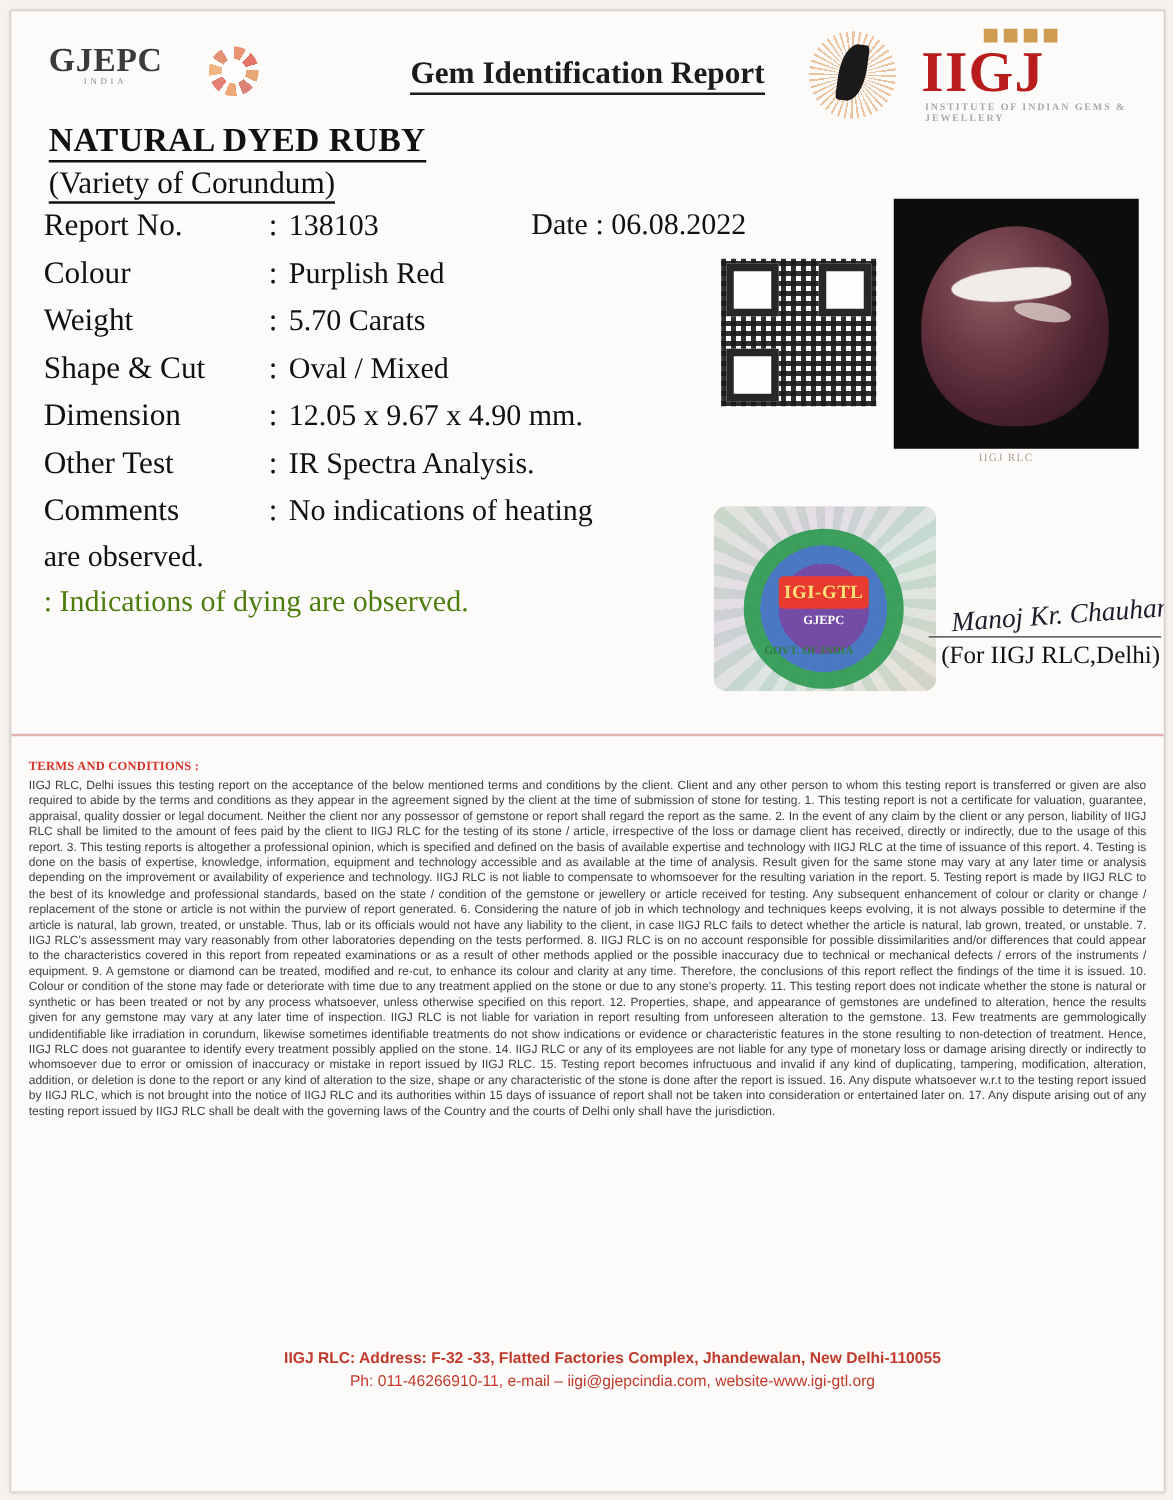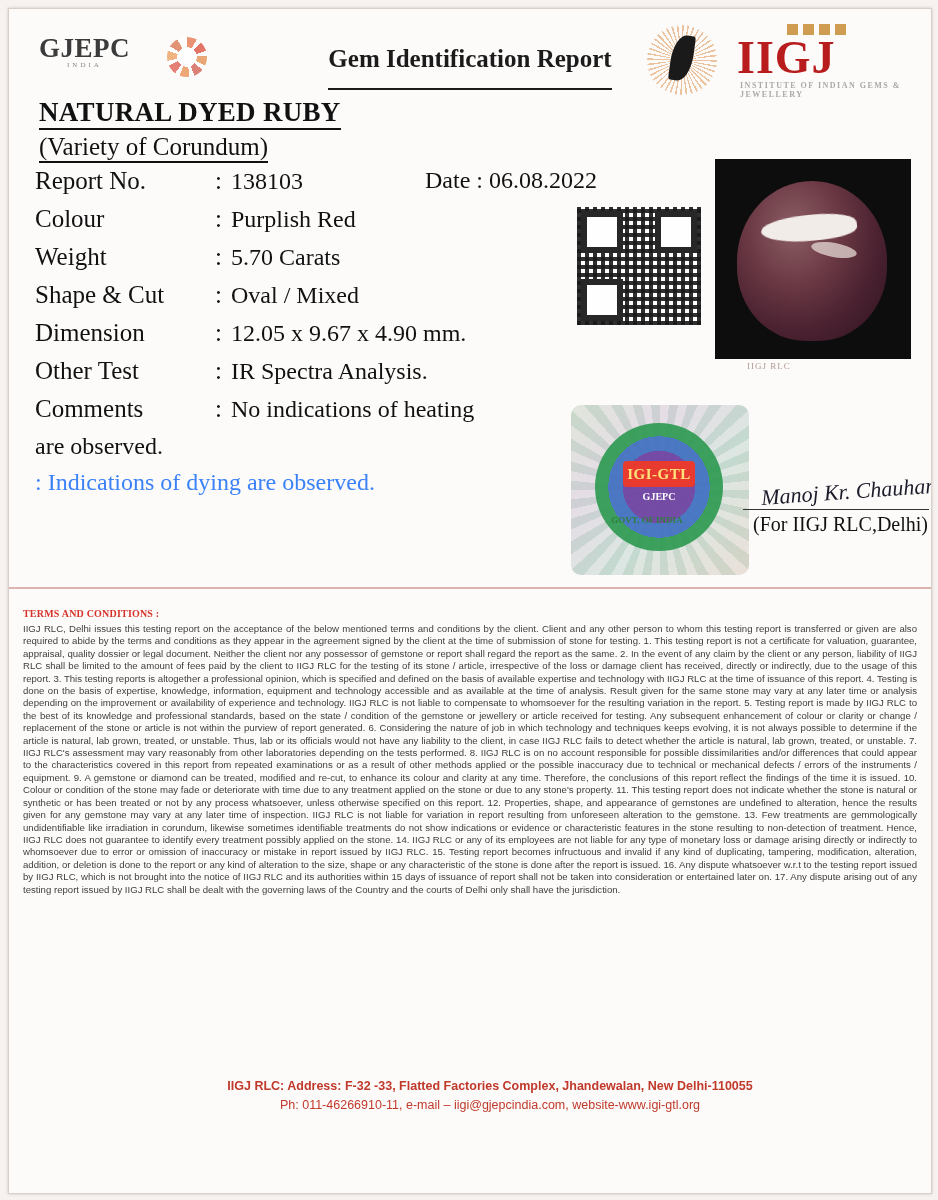--- a/index.html
+++ b/index.html
@@ -81,21 +81,21 @@
     right: 0;
     top: 36px;
     text-align: center;
     font-family: "Liberation Serif", serif;
     font-weight: bold;
     font-size: 25px;
     color: #1b1b1b;
   }
   .report-title span {
     border-bottom: 2px solid #1b1b1b;
-    padding-bottom: 16px;
+    padding-bottom: 2px;
   }
   .iigj-logo {
     position: absolute;
     right: 24px;
     top: 14px;
     width: 270px;
     height: 76px;
   }
   .iigj-burst {
     position: absolute;
@@ -207,21 +207,21 @@
     left: 26px;
     top: 424px;
     font-size: 24px;
     color: #111;
   }
   .comment-line2 {
     position: absolute;
     left: 26px;
     top: 460px;
     font-size: 24px;
-    color: #3b82f6;
+    color: #4d7c0f;
   }
   
   .qr {
     position: absolute;
     left: 568px;
     top: 198px;
     width: 124px;
     height: 118px;
     background:
       repeating-linear-gradient(90deg, #1a1a1a 0 4px, #fff 4px 8px),
@@ -286,21 +286,21 @@
     background: #e6d9d4;
     border-radius: 50%;
     opacity: .75;
     transform: rotate(10deg);
   }
   .hologram {
     position: absolute;
     left: 562px;
     top: 396px;
     width: 178px;
-    height: 170px;
+    height: 148px;
     border-radius: 10px;
     background:
       repeating-conic-gradient(from 0deg, rgba(255,255,255,.35) 0 6deg, rgba(180,220,200,.25) 6deg 12deg),
       linear-gradient(135deg, #cfd8c8, #d7cbd8 30%, #c9d9d2 60%, #ded0c4 100%);
     overflow: hidden;
   }
   .holo-ring {
     position: absolute;
     left: 24px;
     top: 18px;
@@ -366,21 +366,21 @@
     margin-left: -18px;
   }
   .sign-label {
     margin-top: 3px;
     font-size: 20px;
     color: #111;
     margin-left: -8px;
   }
   .photo-caption {
     position: absolute;
-    left: 738px;
+    left: 774px;
     top: 352px;
     font-size: 9px;
     color: #b09a92;
     letter-spacing: 1px;
   }
   
   .terms {
     position: relative;
     padding: 14px 14px 4px 14px;
     height: 520px;

